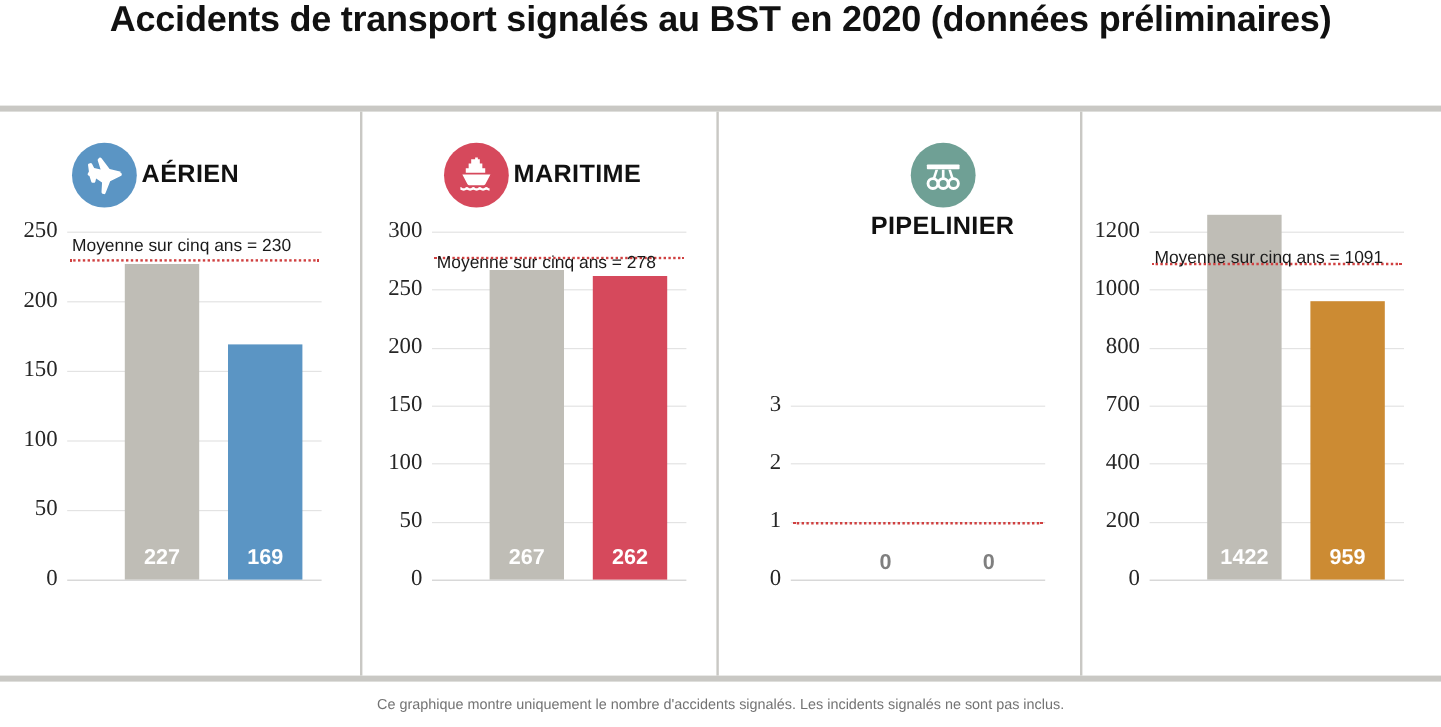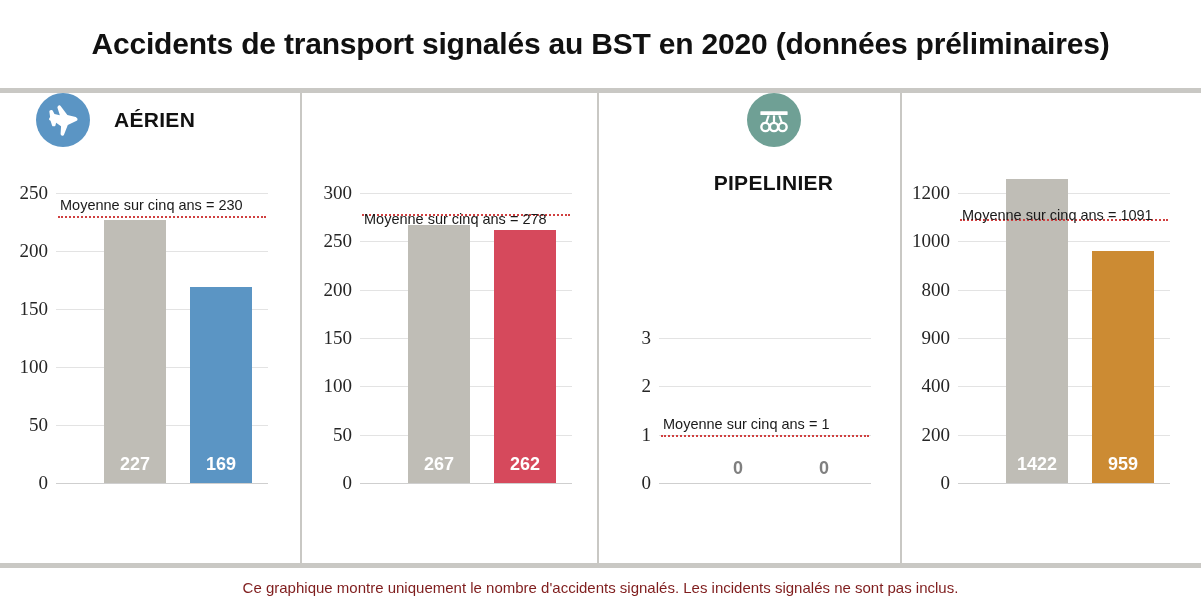--- a/index.html
+++ b/index.html
@@ -12,21 +12,20 @@
     font-family: "Liberation Sans", sans-serif;
     color: #1a1a1a;
     overflow: hidden;
     position: relative;
   }
 
   
   .title-bar {
     height: 88px;
     display: flex;
-    align-items: center;
     justify-content: center;
   }
   .title {
     font-size: 30px;
     font-weight: bold;
     letter-spacing: -0.2px;
     color: #111111;
     white-space: nowrap;
   }
 
@@ -57,22 +56,24 @@
     position: absolute;
     left: 0; top: 0;
     width: 2px; height: 470px;
     background: #c9c8c4;
   }
 
   
   .panel-head {
     display: flex;
     align-items: center;
-    gap: 24px;
+    gap: 4px;
+    padding-top: 26px;
     padding-left: 36px;
+    margin-left: 24px;
   }
   .panel.p2 .panel-head { padding-left: 46px; }
   .panel.p3 .panel-head { padding-left: 50px; flex-direction: column; }
   .panel.p4 .panel-head { padding-left: 44px; }
 
   .icon-circle {
     width: 54px; height: 54px;
     border-radius: 50%;
     display: flex;
     align-items: center;
@@ -177,22 +178,22 @@
   }
 
   
   .foot {
     height: 38px;
     display: flex;
     align-items: center;
     justify-content: center;
   }
   .foot-text {
-    font-size: 15px;
-    color: #7f1d1d;
+    font-size: 12px;
+    color: #737373;
     white-space: nowrap;
   }
 </style>
 </head>
 <body>
 
 <div class="title-bar">
   <div class="title">Accidents de transport signalés au BST en 2020 (données préliminaires)</div>
 </div>
 
@@ -245,20 +246,30 @@
           </div>
         </div>
 
         <div class="avg-line" style="top:23px"></div>
         <div class="avg-label" style="top:23px">Moyenne sur cinq ans = 230</div>
       </div>
     </div>
   </div>
 
   <div class="panel p2">
+    <div class="panel-head">
+      <div class="icon-circle" style="background:#d6495c">
+        <svg width="36" height="36" viewBox="0 0 24 24" aria-hidden="true">
+          <path fill="#ffffff" d="M10.2 3.2h1.1V2.1h1.5v1.1h1.1v2.3h1.4v2.6h1.6v2.6H6.1V8.1h1.6V5.5h1.4V3.2h1.1z"></path>
+          <path fill="#ffffff" d="M4.2 11.6h15.6l-2.7 5.1c-.3.6-.9.9-1.5.9H8.4c-.6 0-1.2-.3-1.5-.9l-2.7-5.1z"></path>
+          <path fill="#ffffff" d="M3.1 18.5c.9 0 .9.8 1.8.8s.9-.8 1.8-.8.9.8 1.8.8.9-.8 1.8-.8.9.8 1.8.8.9-.8 1.8-.8.9.8 1.8.8.9-.8 1.8-.8.9.8 1.8.8v1.3c-.9 0-.9-.5-1.8-.5s-.9.5-1.8.5-.9-.5-1.8-.5-.9.5-1.8.5-.9-.5-1.8-.5-.9.5-1.8.5-.9-.5-1.8-.5-.9.5-1.8.5-.9-.5-1.8-.5v-1.3z"></path>
+        </svg>
+      </div>
+      <div class="mode-label">MARITIME</div>
+    </div>
 
     <div class="plot">
       <div class="axis-area">
 
         <div class="gridline" style="top:0px">
             <span class="tick-label">300</span>
           </div>
         <div class="gridline" style="top:48.3px">
             <span class="tick-label">250</span>
           </div>
@@ -336,41 +347,40 @@
 
           </div>
           <div class="bar-wrap b1">
             <div class="bar" style="height:0px;background:#6fa095"></div>
             <div class="bar-value outside">0</div>
 
           </div>
         </div>
 
         <div class="avg-line" style="top:242px"></div>
-        <div class="avg-label" style="top:242px">Moyenne sur cinq ans = 1</div>
       </div>
     </div>
   </div>
 
   <div class="panel p4">
 
     <div class="plot">
       <div class="axis-area">
 
         <div class="gridline" style="top:0px">
             <span class="tick-label">1200</span>
           </div>
         <div class="gridline" style="top:48.3px">
             <span class="tick-label">1000</span>
           </div>
         <div class="gridline" style="top:96.7px">
             <span class="tick-label">800</span>
           </div>
         <div class="gridline" style="top:145px">
-            <span class="tick-label">900</span>
+            <span class="tick-label">700</span>
           </div>
         <div class="gridline" style="top:193.3px">
             <span class="tick-label">400</span>
           </div>
         <div class="gridline" style="top:241.7px">
             <span class="tick-label">200</span>
           </div>
         <div class="gridline zero" style="top:290px">
             <span class="tick-label">0</span>
           </div>

